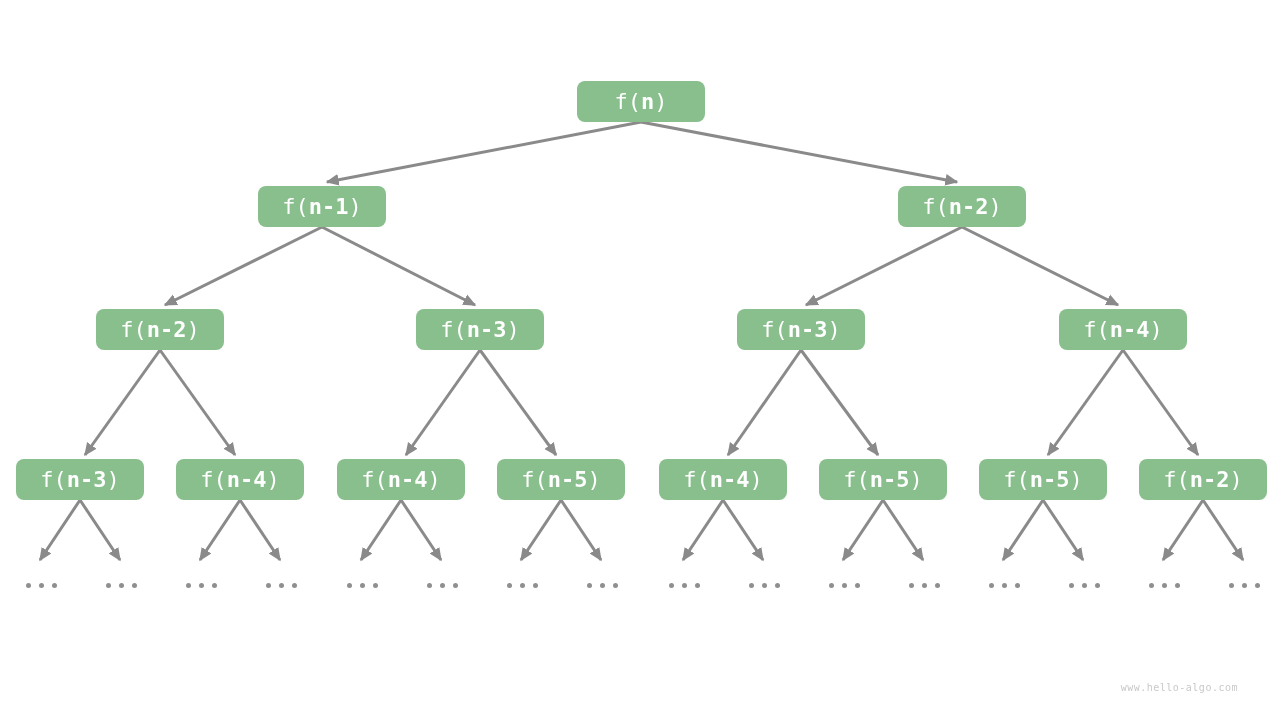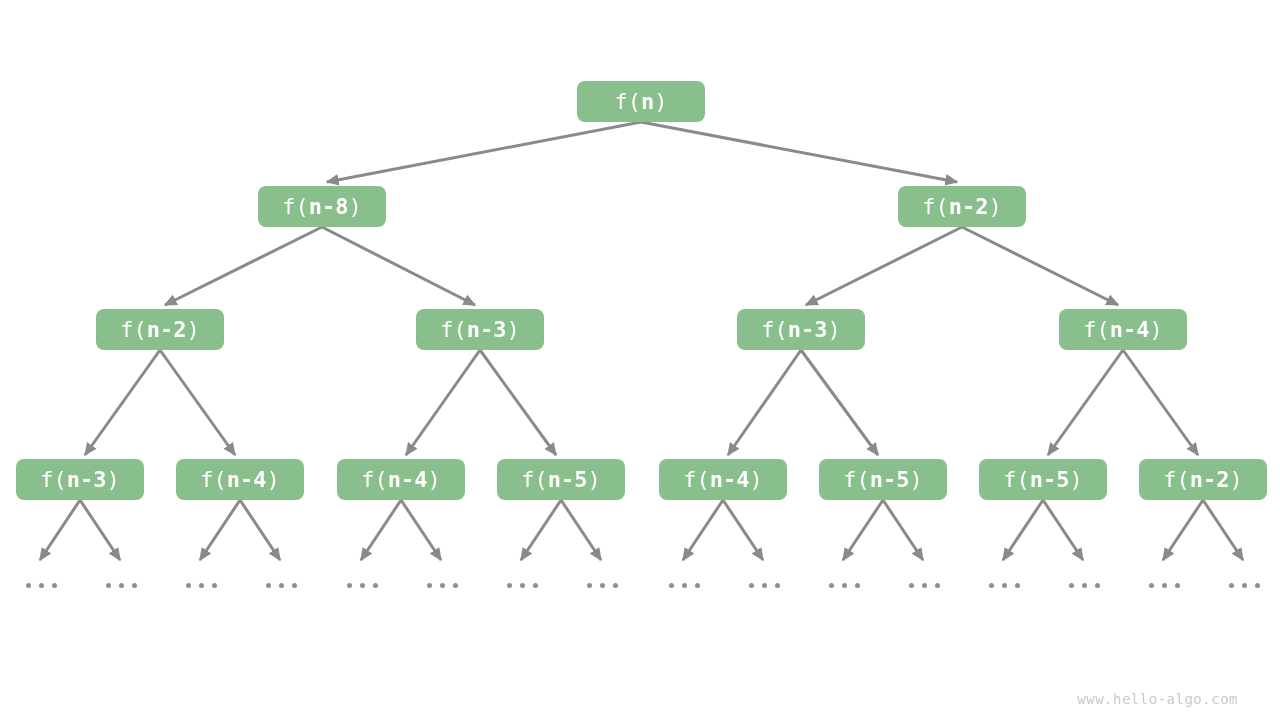--- a/index.html
+++ b/index.html
@@ -47,22 +47,22 @@
   }
   .dot {
     width: 5px;
     height: 5px;
     border-radius: 50%;
     background: var(--dot, #8f8f8f);
   }
   .watermark {
     position: absolute;
     right: 42px;
-    bottom: 13px;
-    font-size: 14px;
+    bottom: 27px;
+    font-size: 10px;
     letter-spacing: 0.5px;
     color: var(--watermark, #c9c9c9);
   }
 </style>
 </head>
 <body>
 
 <div class="stage">
   <svg class="edges" id="edges" viewBox="0 0 1280 720" xmlns="http://www.w3.org/2000/svg">
     <defs>
@@ -105,21 +105,21 @@
   </svg>
 
   <div id="nodes">
       <div class="node" style="left: 577px; top: 81px;">
         <span class="pre">f(</span>
         <span class="arg">n</span>
         <span class="suf">)</span>
       </div>
       <div class="node" style="left: 258px; top: 186px;">
         <span class="pre">f(</span>
-        <span class="arg">n-8</span>
+        <span class="arg">n-1</span>
         <span class="suf">)</span>
       </div>
       <div class="node" style="left: 898px; top: 186px;">
         <span class="pre">f(</span>
         <span class="arg">n-2</span>
         <span class="suf">)</span>
       </div>
       <div class="node" style="left: 96px; top: 309px;">
         <span class="pre">f(</span>
         <span class="arg">n-2</span>

